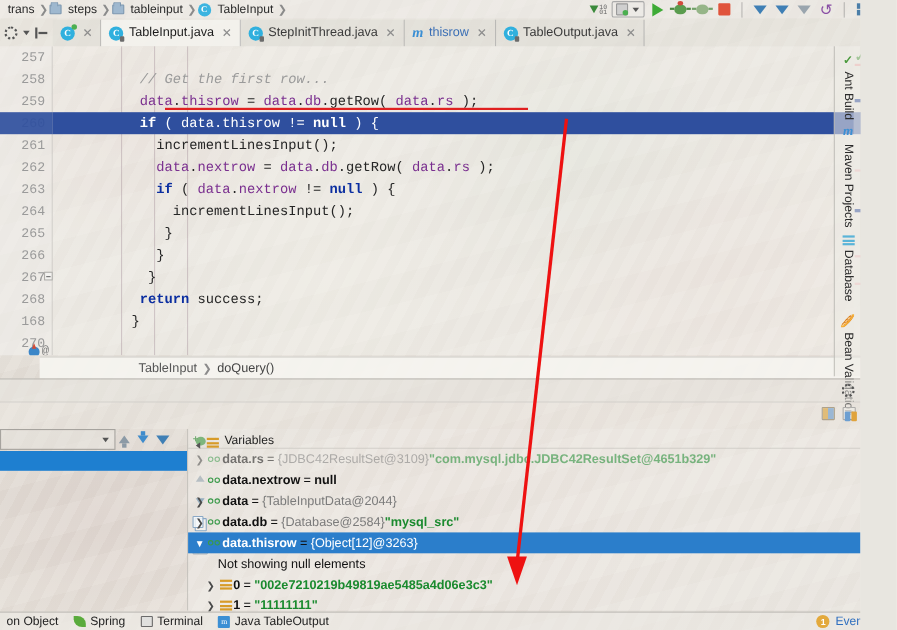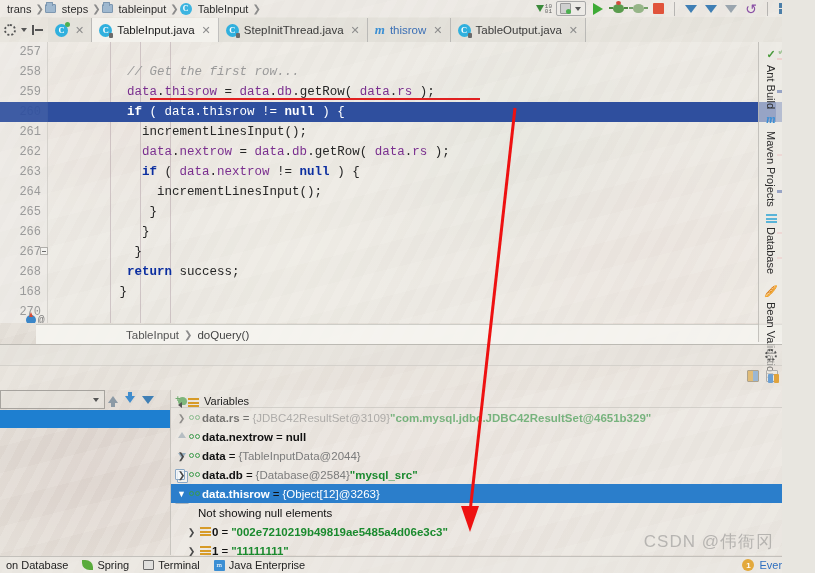--- a/index.html
+++ b/index.html
@@ -697,40 +697,39 @@
             <span class="veq">=</span>
             <span class="vstr"> "11111111"</span>
           </div>
         </div>
     </div>
   </div>
 
   <div id="statusbar">
     <div class="sb-item">
       <span></span>
-      <span>on Database</span>
+      <span>on Object</span>
     </div>
     <div class="sb-item">
       <span class="leaf"></span>
       <span>Spring</span>
     </div>
     <div class="sb-item">
       <span class="term-ic"></span>
       <span>Terminal</span>
     </div>
     <div class="sb-item">
       <span class="je-ic">m</span>
-      <span>Java Enterprise</span>
+      <span>Java TableOutput</span>
     </div>
     <div id="sb-right">
       <span class="ev-badge">1</span>
       <span class="ev-txt">Event Log</span>
     </div>
   </div>
 
-  <div id="watermark">CSDN @伟衙冈</div>
 
   <svg id="annot">
     <line x1="515" y1="108" x2="470" y2="512" stroke="#ee1111" stroke-width="3"></line>
     <polygon points="470,532 461,506 479,506" fill="#ee1111"></polygon>
   </svg>
 
 </div>
 
 </body></html>

